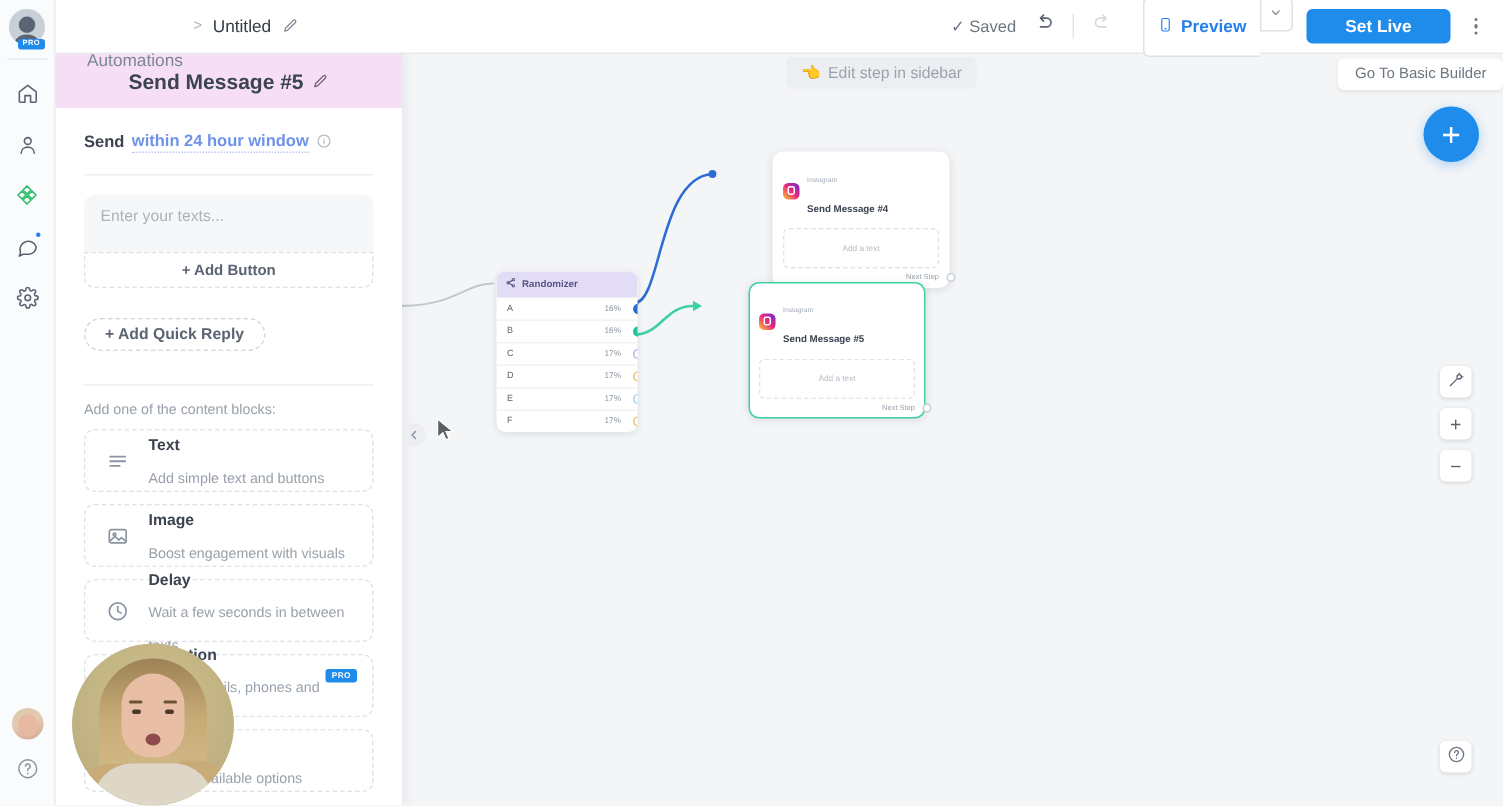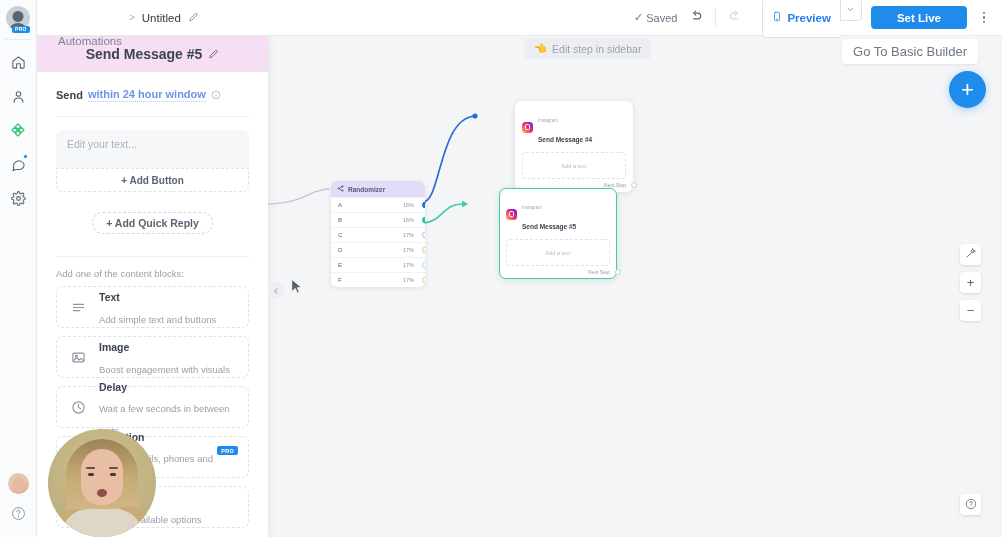--- a/index.html
+++ b/index.html
@@ -103,22 +103,22 @@
   .canvas {
     position: absolute; left: 37px; top: 36px; right: 0; bottom: 0;
     background: #f4f5f7; overflow: hidden;
   }
   .edit-hint {
     position: absolute; left: 487px; top: 2px;
     background: #eceef1; color: #9aa3ad; font-size: 10.5px;
     padding: 4px 10px; border-radius: 4px; display: flex; align-items: center; gap: 5px;
   }
   .basic-builder {
-    position: absolute; right: 24px; top: 3px;
-    background: #fff; color: #6b7682; font-size: 13px;
+    position: absolute; right: 0; top: 3px;
+    background: #fff; color: #6b7682; font-size: 10px;
     padding: 5px 11px; border-radius: 4px; box-shadow: 0 1px 3px rgba(0,0,0,.08);
   }
   .fab {
     position: absolute; right: 16px; top: 35px;
     width: 37px; height: 37px; border-radius: 50%; background: #1f8ceb;
     box-shadow: 0 2px 8px rgba(31,140,235,.35);
     display: flex; align-items: center; justify-content: center;
     color: #fff; font-size: 22px; font-weight: 300; line-height: 1;
   }
   .zoomctl { position: absolute; right: 21px; top: 208px; display: flex; flex-direction: column; gap: 7px; }
@@ -228,21 +228,21 @@
   .composer-text {
     background: #f6f7f9; border-radius: 7px 7px 0 0; height: 39px;
     padding: 8px 11px; font-size: 10.5px; color: #aab2bb;
   }
   .add-button {
     border: 1px dashed #dfe3e8; border-radius: 0 0 7px 7px;
     height: 24px; display: flex; align-items: center; justify-content: center;
     font-size: 10px; color: #5b6472; font-weight: 600;
     background: #fff; margin-top: -1px;
   }
-  .qr-row { display: flex; justify-content: center; margin-top: 20px; }
+  .qr-row { display: flex; justify-content: flex-start; margin-top: 20px; }
   .quick-reply {
     border: 1px dashed #d3d8de; border-radius: 13px;
     padding: 4px 13px; font-size: 10.5px; color: #5b6472; font-weight: 600;
   }
   .blocks-hr { margin-top: 22px; }
   .blocks-label { font-size: 9.5px; color: #98a1ab; padding: 11px 0 7px; }
   .block {
     border: 1px dashed #dfe3e8; border-radius: 7px; height: 42px;
     display: flex; align-items: center; gap: 11px; padding: 0 12px;
     margin-bottom: 8px; position: relative; background: #fff;
@@ -580,21 +580,21 @@
             <circle cx="12" cy="12" r="9.5"></circle>
             <line x1="12" y1="11" x2="12" y2="16.5" stroke-linecap="round"></line>
             <circle cx="12" cy="7.6" r="1" fill="#b4bcc5" stroke="none"></circle>
           </svg>
       </span>
     </div>
 
     <div class="hr"></div>
 
     <div class="composer">
-      <div class="composer-text">Edit your text...</div>
+      <div class="composer-text">Enter your texts...</div>
       <div class="add-button">+ Add Button</div>
     </div>
 
     <div class="qr-row">
       <div class="quick-reply">+ Add Quick Reply</div>
     </div>
 
     <div class="hr blocks-hr"></div>
     <div class="blocks-label">Add one of the content blocks:</div>
 

